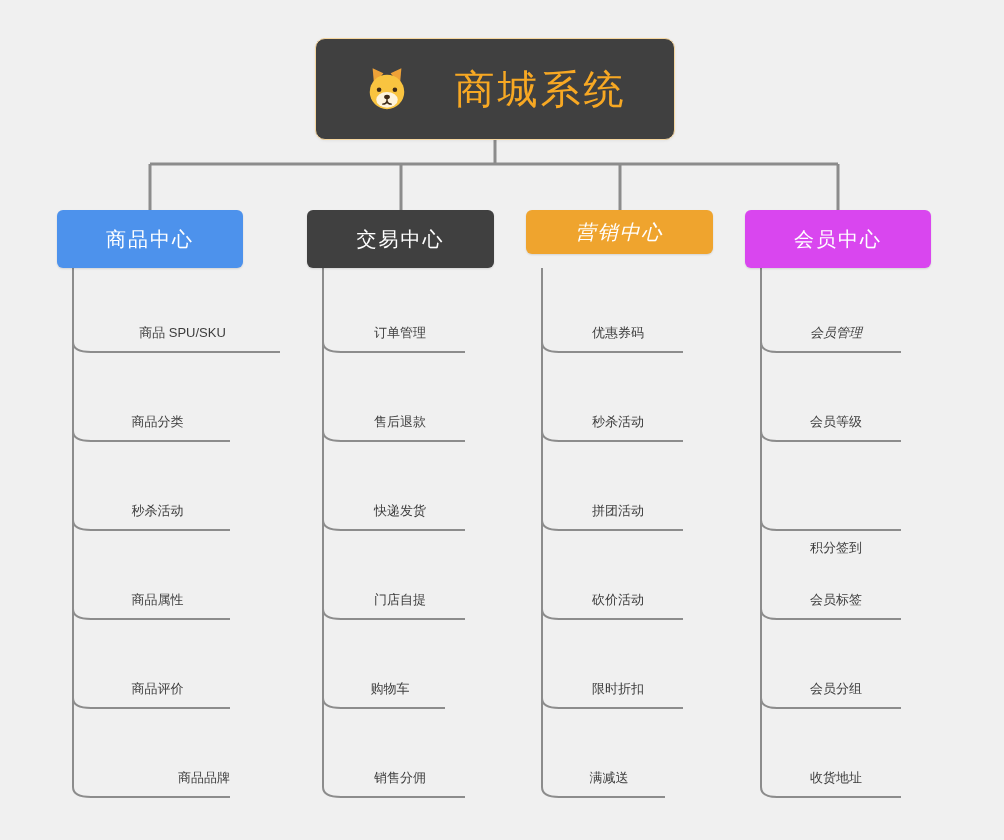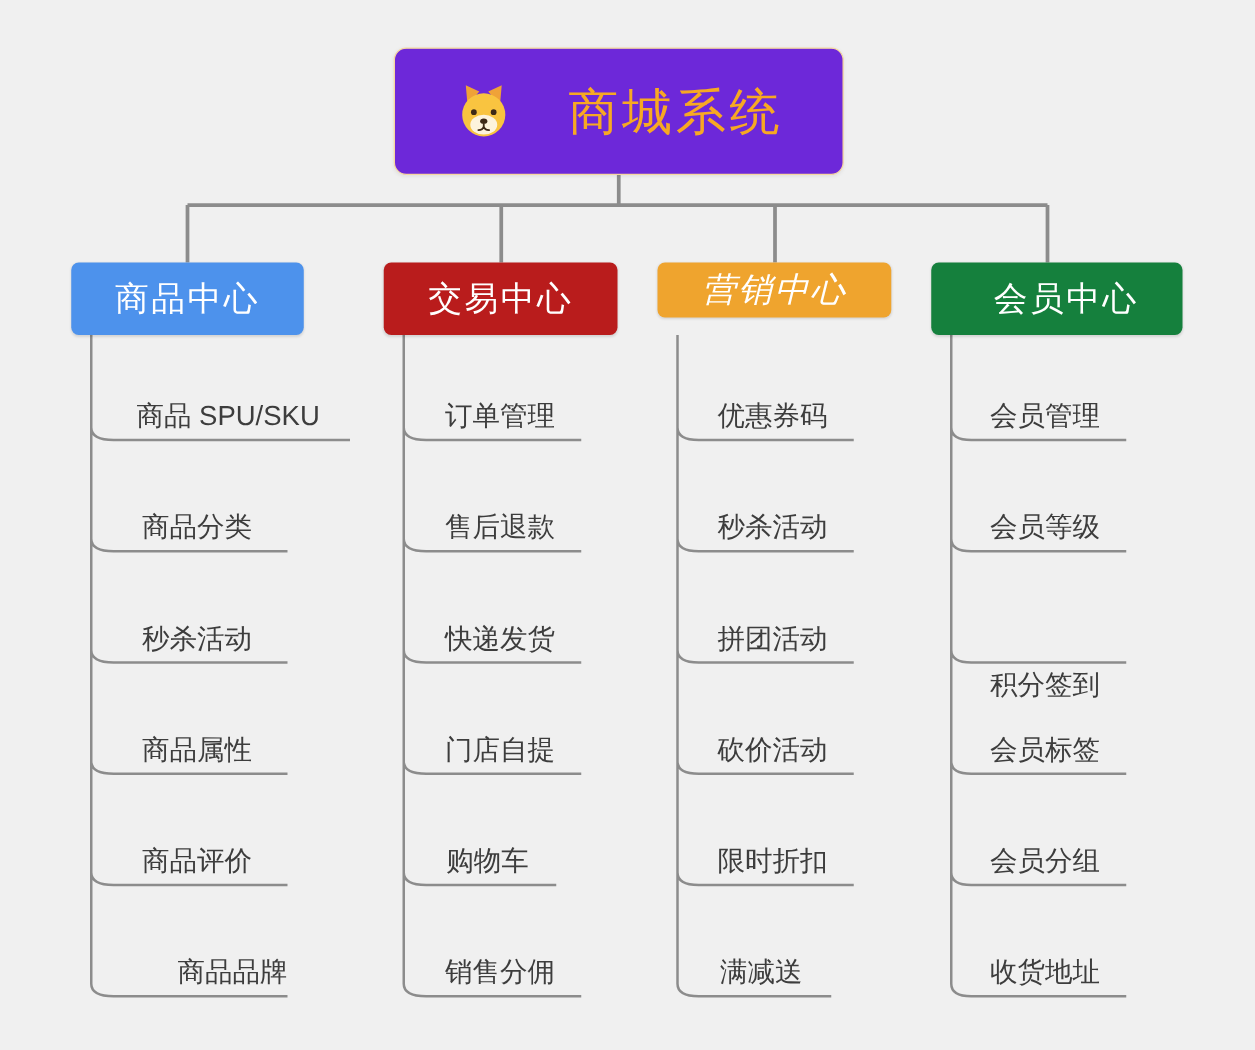--- a/index.html
+++ b/index.html
@@ -41,48 +41,48 @@
   .branch-box {
     position: absolute;
     border-radius: 6px;
     display: flex;
     align-items: center;
     justify-content: center;
     box-shadow: 0 1px 2px rgba(0,0,0,0.12);
   }
   .branch-box span {
     color: #FFFFFF;
-    font-size: 27px;
+    font-size: 20px;
     letter-spacing: 2px;
     white-space: nowrap;
   }
   .item-label {
     position: absolute;
     height: 30px;
     line-height: 30px;
     text-align: center;
-    font-size: 22px;
+    font-size: 13px;
     color: #3D3D3D;
     white-space: nowrap;
   }
 </style>
 </head>
 <body>
 
 <div class="canvas" style="background: rgb(240, 240, 240);">
 
   <svg id="connectors">
       <path d="M495,140 L495,164 M150,164 L838,164 M150,164 L150,210 M401,164 L401,210 M620,164 L620,210 M838,164 L838,210" fill="none" stroke="#8C8C8C" stroke-width="3"></path>
       <path d="M73,268 L73,787 M73,342 Q73,352 91,352 L280,352 M73,431 Q73,441 91,441 L230,441 M73,520 Q73,530 91,530 L230,530 M73,609 Q73,619 91,619 L230,619 M73,698 Q73,708 91,708 L230,708 M73,787 Q73,797 91,797 L230,797" fill="none" stroke="#8C8C8C" stroke-width="2"></path>
       <path d="M323,268 L323,787 M323,342 Q323,352 341,352 L465,352 M323,431 Q323,441 341,441 L465,441 M323,520 Q323,530 341,530 L465,530 M323,609 Q323,619 341,619 L465,619 M323,698 Q323,708 341,708 L445,708 M323,787 Q323,797 341,797 L465,797" fill="none" stroke="#8C8C8C" stroke-width="2"></path>
       <path d="M542,268 L542,787 M542,342 Q542,352 559,352 L683,352 M542,431 Q542,441 559,441 L683,441 M542,520 Q542,530 559,530 L683,530 M542,609 Q542,619 559,619 L683,619 M542,698 Q542,708 559,708 L683,708 M542,787 Q542,797 559,797 L665,797" fill="none" stroke="#8C8C8C" stroke-width="2"></path>
       <path d="M761,268 L761,787 M761,342 Q761,352 777,352 L901,352 M761,431 Q761,441 777,441 L901,441 M761,520 Q761,530 777,530 L901,530 M761,609 Q761,619 777,619 L901,619 M761,698 Q761,708 777,708 L901,708 M761,787 Q761,797 777,797 L901,797" fill="none" stroke="#8C8C8C" stroke-width="2"></path>
     </svg>
 
-  <div class="root-node" style="background: #6d28d9; border-color: rgb(246, 215, 160); gap: 45px;">
+  <div class="root-node" style="background: #404040; border-color: rgb(246, 215, 160); gap: 45px;">
     <span class="dog-icon">
       <svg viewBox="0 0 64 64" width="46" height="46" aria-hidden="true">
         <polygon points="12,3 27,10 14,26" fill="#EFA238"></polygon>
         <polygon points="52,3 37,10 50,26" fill="#EFA238"></polygon>
         <circle cx="32" cy="36" r="24" fill="#F9C440"></circle>
         <ellipse cx="32" cy="47" rx="15" ry="11" fill="#FDF3DC"></ellipse>
         <circle cx="21" cy="33" r="3.2" fill="#3E2A17"></circle>
         <circle cx="43" cy="33" r="3.2" fill="#3E2A17"></circle>
         <ellipse cx="32" cy="43" rx="4" ry="3" fill="#3E2A17"></ellipse>
         <path d="M32,46 L32,49 M32,49 Q31,53 26,53 M32,49 Q33,53 38,53" fill="none" stroke="#3E2A17" stroke-width="2" stroke-linecap="round"></path>
@@ -94,42 +94,42 @@
   <div id="branches">
       <div class="branch-box" style="left: 57px; top: 210px; width: 186px; height: 58px; background: rgb(77, 146, 236);">
         <span>商品中心</span>
       </div>
       <div class="item-label" style="left: 85px; width: 195px; top: 318px;">商品 SPU/SKU</div>
       <div class="item-label" style="left: 85px; width: 145px; top: 407px;">商品分类</div>
       <div class="item-label" style="left: 85px; width: 145px; top: 496px;">秒杀活动</div>
       <div class="item-label" style="left: 85px; width: 145px; top: 585px;">商品属性</div>
       <div class="item-label" style="left: 85px; width: 145px; top: 674px;">商品评价</div>
       <div class="item-label" style="left: 85px; width: 145px; top: 763px; text-align: right;">商品品牌</div>
-      <div class="branch-box" style="left: 307px; top: 210px; width: 187px; height: 58px; background: #b91c1c;">
+      <div class="branch-box" style="left: 307px; top: 210px; width: 187px; height: 58px; background: #404040;">
         <span>交易中心</span>
       </div>
       <div class="item-label" style="left: 335px; width: 130px; top: 318px;">订单管理</div>
       <div class="item-label" style="left: 335px; width: 130px; top: 407px;">售后退款</div>
       <div class="item-label" style="left: 335px; width: 130px; top: 496px;">快递发货</div>
       <div class="item-label" style="left: 335px; width: 130px; top: 585px;">门店自提</div>
       <div class="item-label" style="left: 335px; width: 110px; top: 674px;">购物车</div>
       <div class="item-label" style="left: 335px; width: 130px; top: 763px;">销售分佣</div>
       <div class="branch-box" style="left: 526px; top: 210px; width: 187px; height: 44px; background: rgb(239, 164, 46); font-style: italic;">
         <span>营销中心</span>
       </div>
       <div class="item-label" style="left: 553px; width: 130px; top: 318px;">优惠券码</div>
       <div class="item-label" style="left: 553px; width: 130px; top: 407px;">秒杀活动</div>
       <div class="item-label" style="left: 553px; width: 130px; top: 496px;">拼团活动</div>
       <div class="item-label" style="left: 553px; width: 130px; top: 585px;">砍价活动</div>
       <div class="item-label" style="left: 553px; width: 130px; top: 674px;">限时折扣</div>
       <div class="item-label" style="left: 553px; width: 112px; top: 763px;">满减送</div>
-      <div class="branch-box" style="left: 745px; top: 210px; width: 186px; height: 58px; background: #15803d; padding-left: 15px;">
+      <div class="branch-box" style="left: 745px; top: 210px; width: 186px; height: 58px; background: #d946ef;">
         <span>会员中心</span>
       </div>
-      <div class="item-label" style="left: 771px; width: 130px; top: 318px;">会员管理</div>
+      <div class="item-label" style="left: 771px; width: 130px; top: 318px; font-style: italic;">会员管理</div>
       <div class="item-label" style="left: 771px; width: 130px; top: 407px;">会员等级</div>
       <div class="item-label" style="left: 771px; width: 130px; top: 496px; margin-top: 37px;">积分签到</div>
       <div class="item-label" style="left: 771px; width: 130px; top: 585px;">会员标签</div>
       <div class="item-label" style="left: 771px; width: 130px; top: 674px;">会员分组</div>
       <div class="item-label" style="left: 771px; width: 130px; top: 763px;">收货地址</div>
     </div>
 
 </div>
 
 </body></html>

